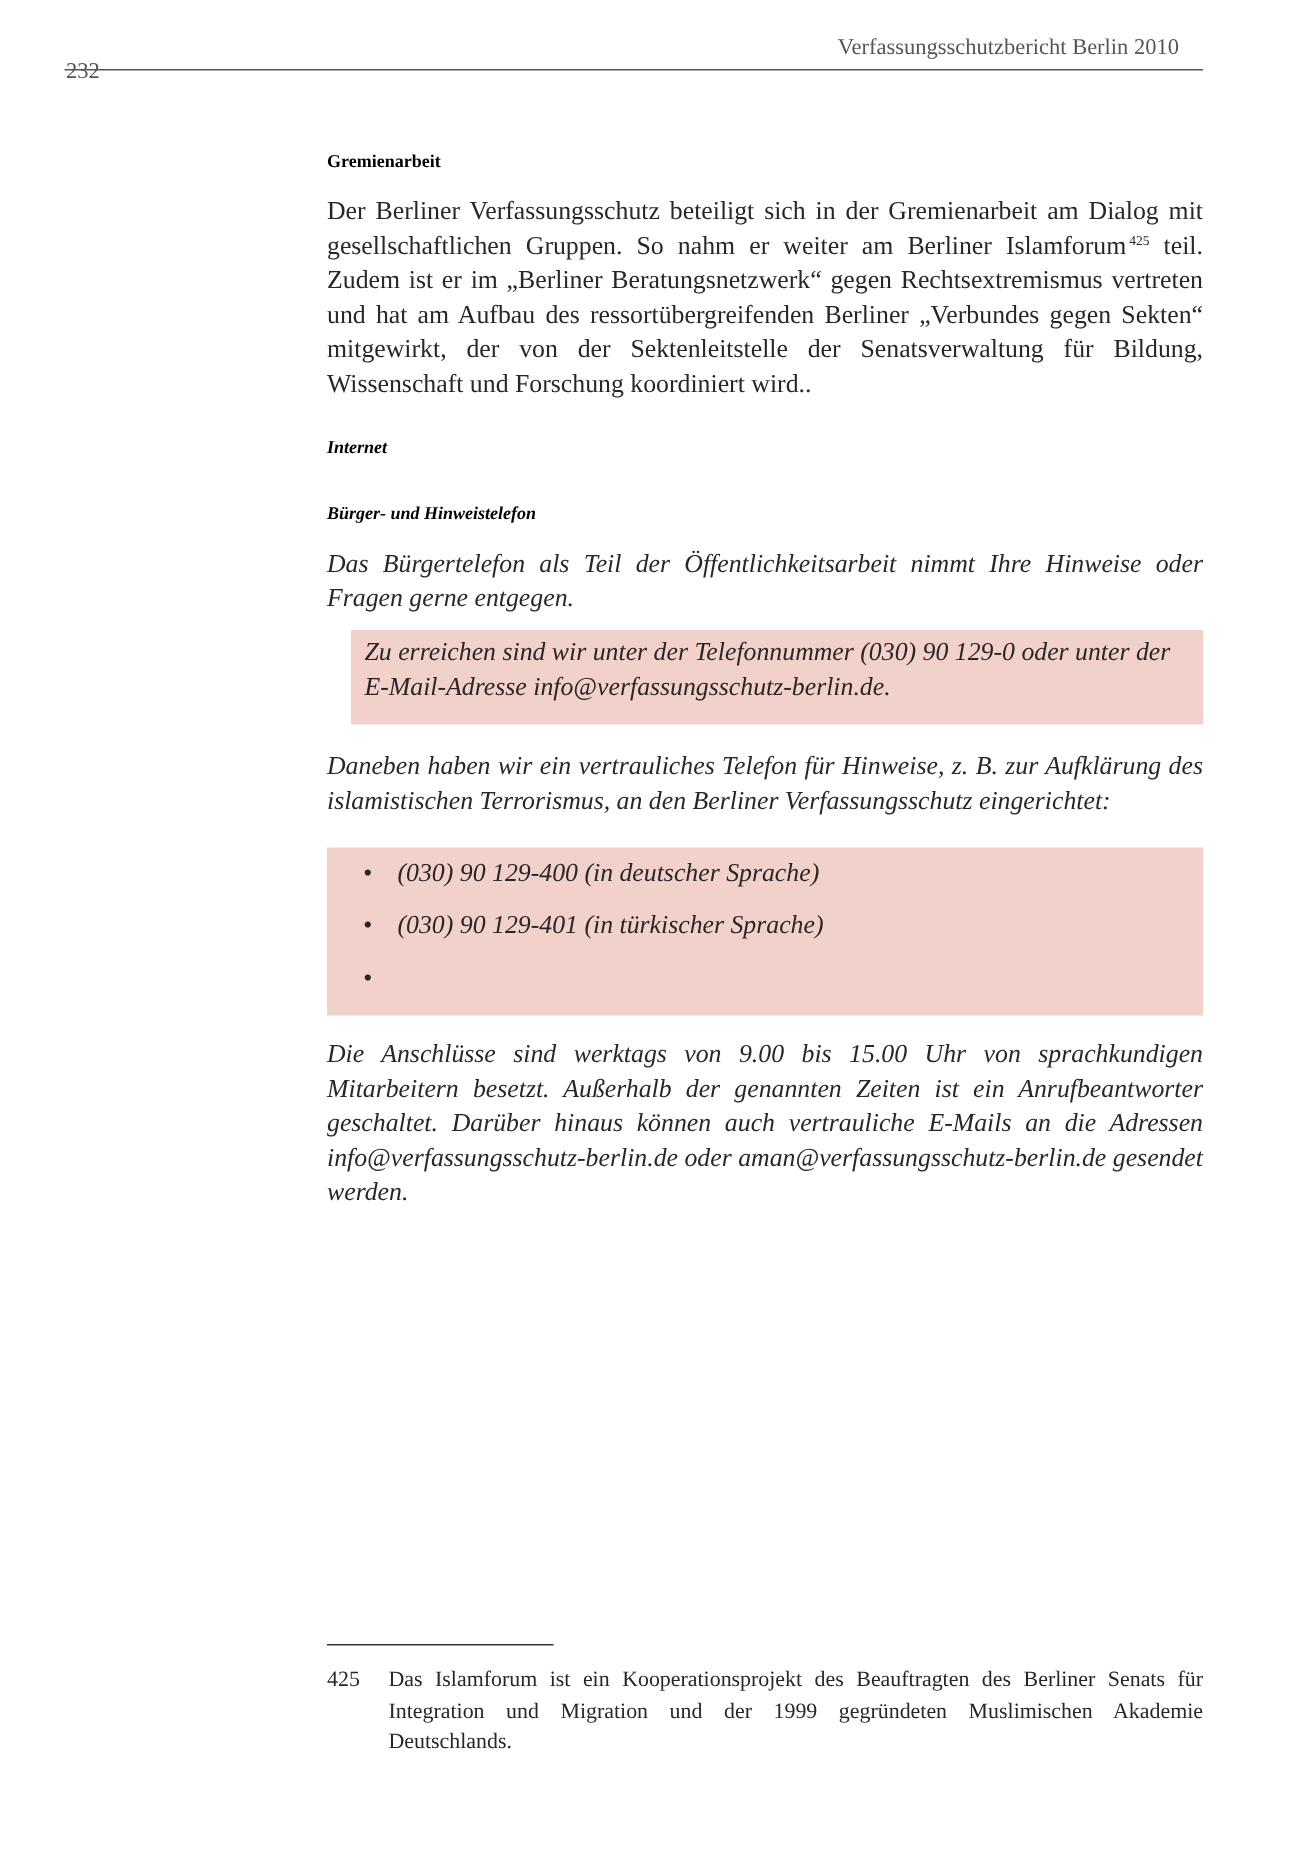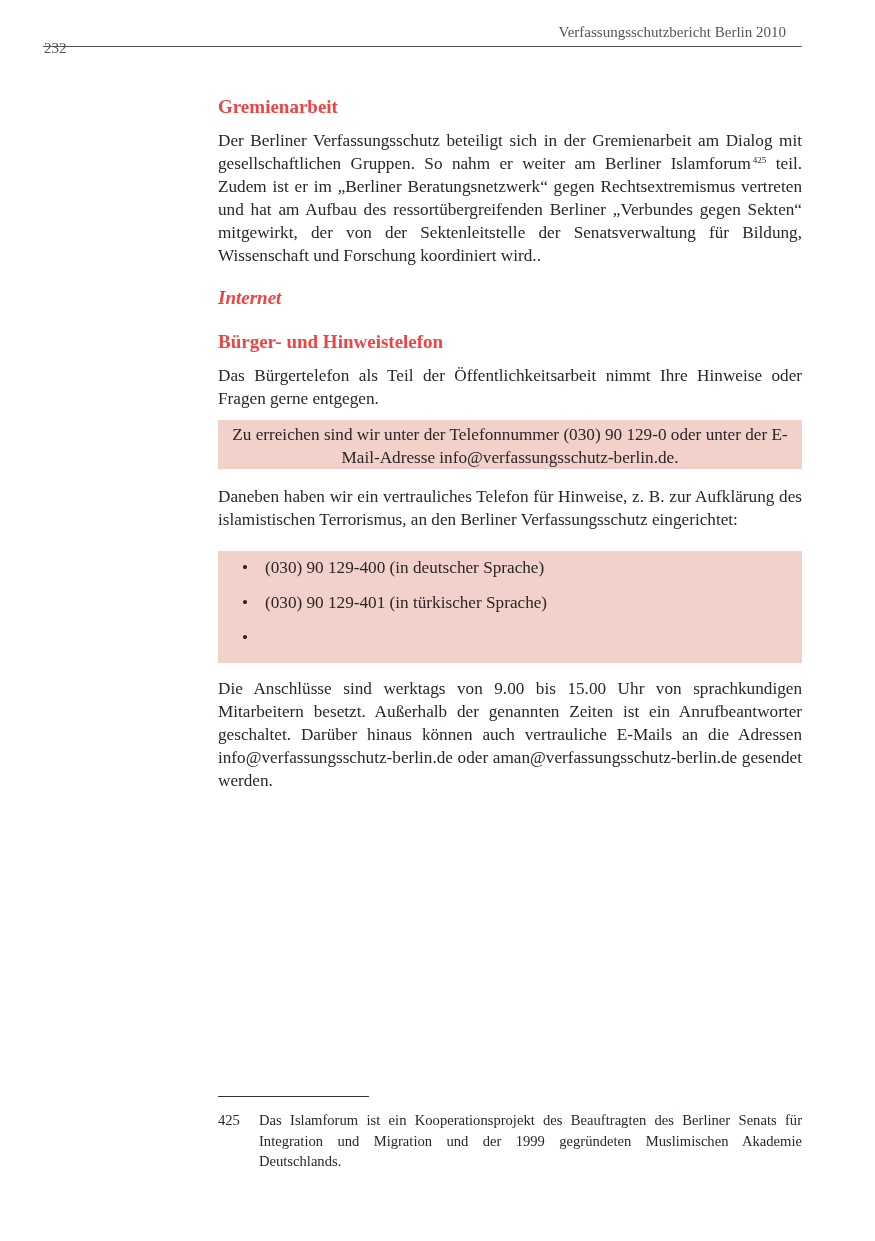--- a/index.html
+++ b/index.html
@@ -15,29 +15,28 @@
     font-size: 15px; color: #555;
   }
   .header .pno { position: absolute; left: 1px; top: 18px; }
   .header .rtitle { position: absolute; right: 16px; top: 2px; }
   .content {
     position: absolute; left: 218px; top: 94px; width: 584px;
     font-family: "Liberation Serif", serif;
     font-size: 17.2px; line-height: 23px; color: #2a2626;
   }
   h2 {
-    margin: 0 0 9px 0; font-size: 19px; font-weight: bold; color: #ef4444;
+    margin: 0 0 9px 0; font-size: 12px; font-weight: bold; color: #000000;
     line-height: 26px;
   }
   p { margin: 0 0 14px 0; text-align: justify; }
   sup { font-size: 9px; vertical-align: 6px; line-height: 0; padding-left: 2px; }
   .box {
-    background: #f1d1c9; padding: 3px 9px 0 9px; margin: -4px 0 14px 0;
+    background: #f1d1c9; padding: 3px 9px 14px 9px; margin: -4px 0 14px 16px;
     line-height: 23px;
-    text-align: center;
   }
   .box-list {
     background: #f1d1c9; margin: 14px 0 14px 0; padding: 5px 0 2px 0;
     list-style: none;
   }
   .box-list li {
     position: relative; padding-left: 47px; height: 35px; line-height: 24px;
   }
   .box-list li .bullet {
     position: absolute; left: 24px; top: 0;
@@ -65,21 +64,21 @@
 
   <section>
     <h2>Gremienarbeit</h2>
     <p><span>Der Berliner Verfassungsschutz beteiligt sich in der Gremienarbeit am Dialog mit gesellschaftlichen Gruppen. So nahm er weiter am Berliner Islamforum</span><sup>425</sup><span> teil. Zudem ist er im „Berliner Beratungsnetzwerk“ gegen Rechtsextremismus vertreten und hat am Aufbau des ressortübergreifenden Berliner „Verbundes gegen Sekten“ mitgewirkt, der von der Sektenleitstelle der Senatsverwaltung für Bildung, Wissenschaft und Forschung koordiniert wird..</span></p>
   </section>
 
   <section style="margin-top:18px;font-style:italic;">
     <h2>Internet</h2>
   </section>
 
-  <section style="margin-top:18px;">
+  <section style="margin-top:18px;font-style:italic;">
     <h2>Bürger- und Hinweistelefon</h2>
     <p>Das Bürgertelefon als Teil der Öffentlichkeitsarbeit nimmt Ihre Hinweise oder Fragen gerne entgegen.</p>
     <div class="box">Zu erreichen sind wir unter der Telefonnummer (030) 90 129-0 oder unter der E-Mail-Adresse info@verfassungsschutz-berlin.de.</div>
     <p style="margin-top:16px;">Daneben haben wir ein vertrauliches Telefon für Hinweise, z. B. zur Aufklärung des islamistischen Terrorismus, an den Berliner Verfassungsschutz eingerichtet:</p>
     <ul class="box-list" style="margin-top:20px;">
       <li>
         <span class="bullet">•</span>
         <span>(030) 90 129-400 (in deutscher Sprache)</span>
       </li>
       <li>

